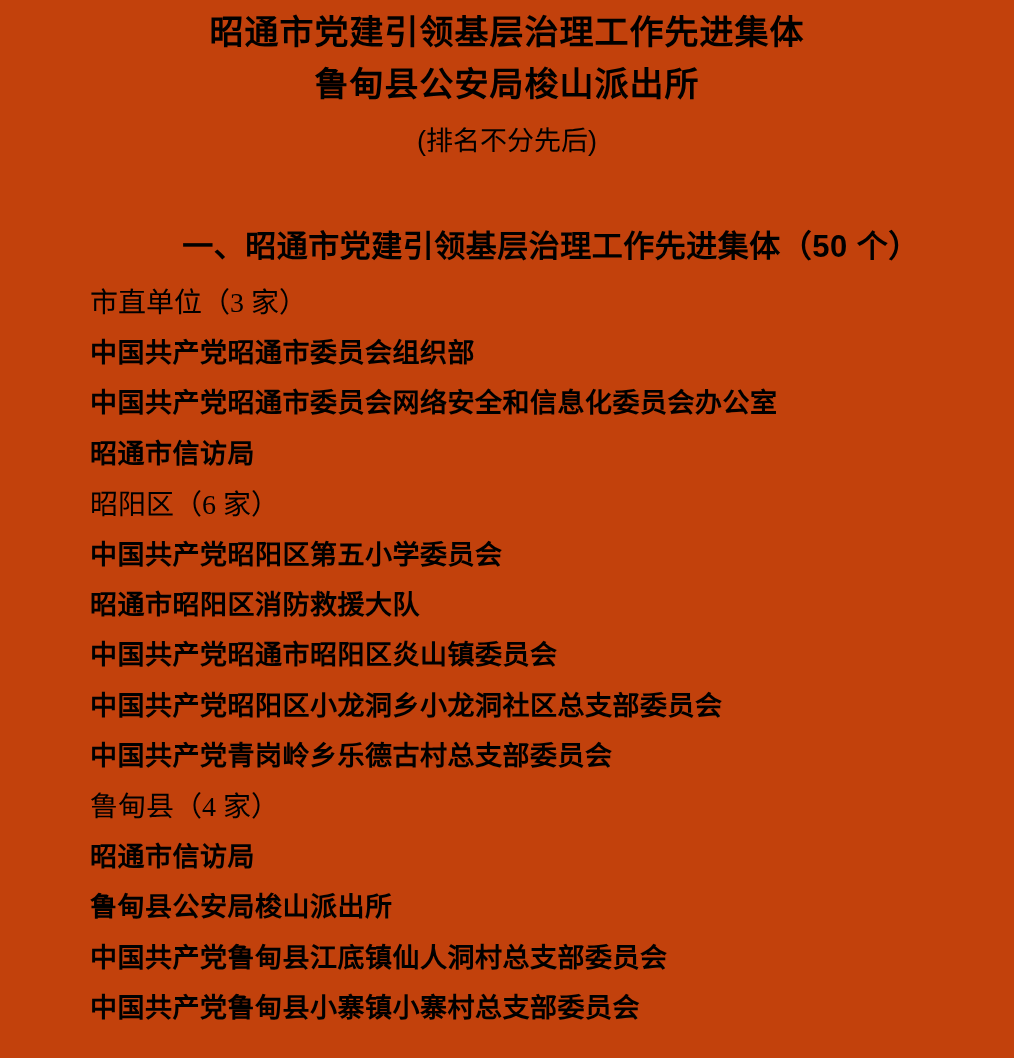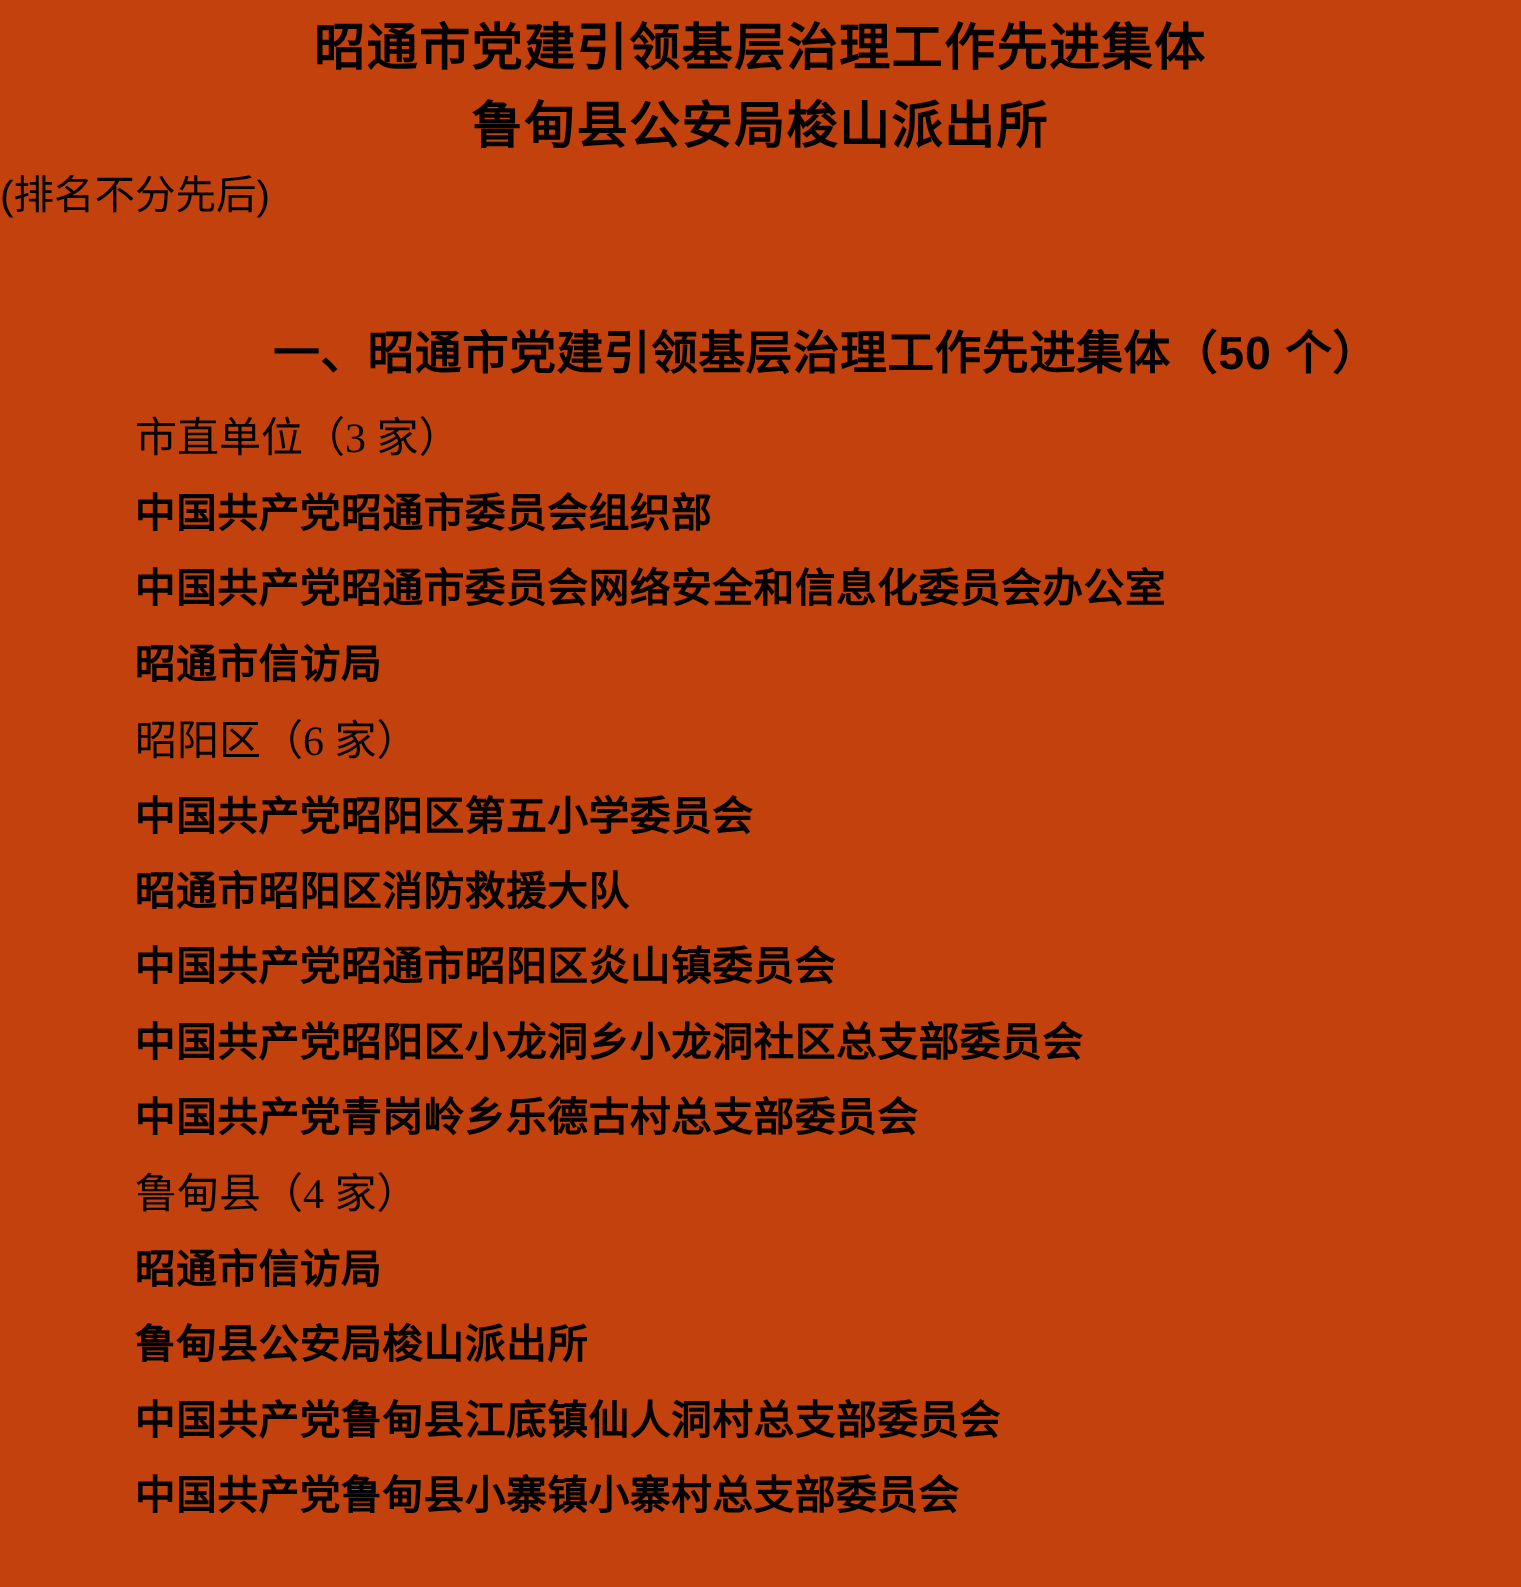--- a/index.html
+++ b/index.html
@@ -23,25 +23,25 @@
   }
   .title-line {
     text-align: center;
     font-size: 34px;
     font-weight: 700;
     line-height: 52px;
     letter-spacing: 1px;
     font-family: "Liberation Sans", "DejaVu Sans", sans-serif;
   }
   .subtitle {
-    text-align: left;
+    text-align: center;
     font-size: 27px;
     font-weight: 400;
     line-height: 40px;
-    margin-top: 0;
+    margin-top: 11px;
     font-family: "Liberation Sans", "DejaVu Sans", sans-serif;
   }
   .section-heading {
     margin: 64px 0 0 88px;
     font-size: 31px;
     font-weight: 700;
     line-height: 44px;
     letter-spacing: 0.5px;
     font-family: "Liberation Sans", "DejaVu Sans", sans-serif;
     text-align: center;

